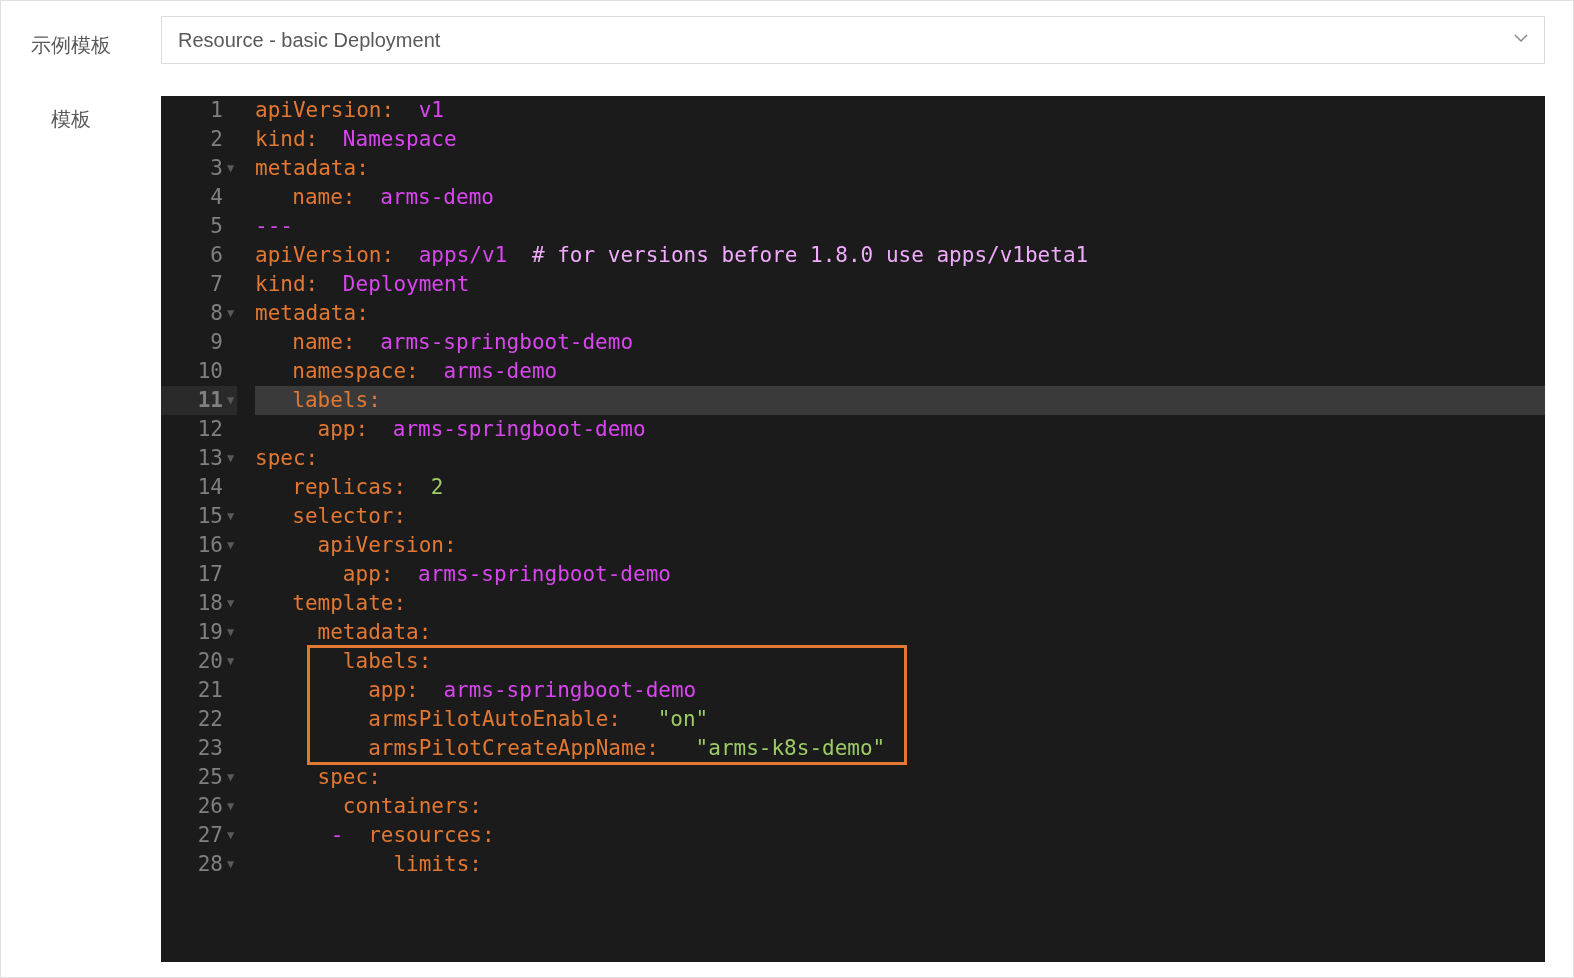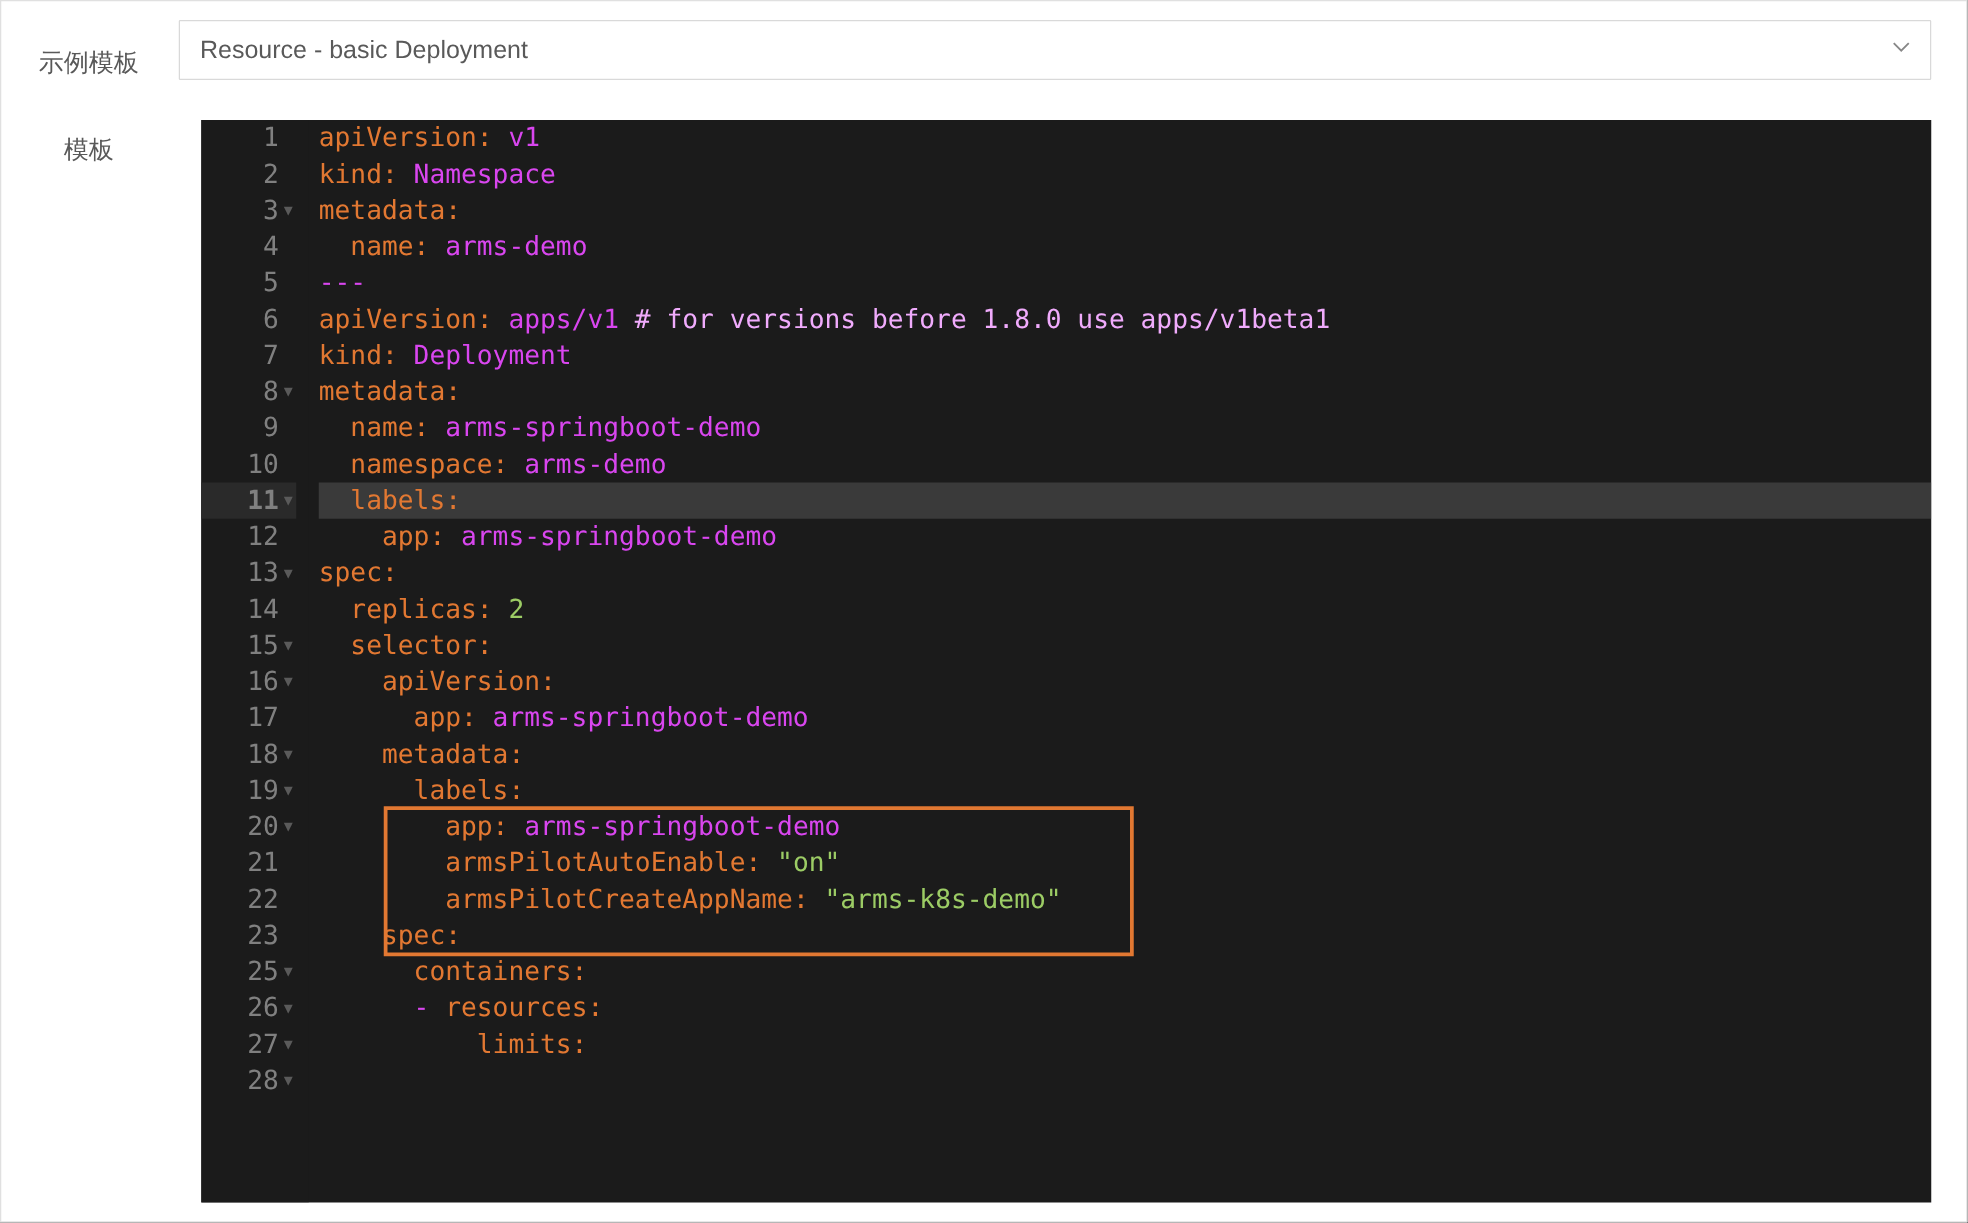--- a/index.html
+++ b/index.html
@@ -8,22 +8,22 @@
       background: #fff;
       width: 1574px;
       height: 978px;
       border: 1px solid #e0e0e0;
       display: flex;
       flex-direction: column;
       padding: 15px 10px;
     }
     .row {
       display: flex;
-      align-items: flex-end;
-      gap: 12px;
+      align-items: center;
+      gap: 30px;
     }
     .row-label {
       width: 120px;
       text-align: center;
       color: #595959;
       font-size: 20px;
       padding-top: 10px;
     }
     .select-wrap {
       flex: 1;
@@ -95,20 +95,21 @@
     .code {
       flex: 1;
       padding-left: 8px;
       position: relative;
     }
     .code-line {
       height: 29px;
       white-space: pre;
       display: flex;
       align-items: center;
+      gap: 12px;
     }
     .hl-line {
       background: #3a3a3a;
     }
     .hl-line-gutter {
       background: #2a2a2a;
       font-weight: bold;
     }
     .k { color: #e27832; }
     .s { color: #9ccc65; }
@@ -262,20 +263,21 @@
         <div class="code-line"><span class="k">metadata:</span></div>
         <div class="code-line"><span class="w">  </span><span class="k">name:</span><span class="w"> arms-springboot-demo</span></div>
         <div class="code-line"><span class="w">  </span><span class="k">namespace:</span><span class="w"> arms-demo</span></div>
         <div class="code-line hl-line"><span class="w">  </span><span class="k">labels:</span></div>
         <div class="code-line"><span class="w">    </span><span class="k">app:</span><span class="w"> arms-springboot-demo</span></div>
         <div class="code-line"><span class="k">spec:</span></div>
         <div class="code-line"><span class="w">  </span><span class="k">replicas:</span><span class="n"> 2</span></div>
         <div class="code-line"><span class="w">  </span><span class="k">selector:</span></div>
         <div class="code-line"><span class="w">    </span><span class="k">apiVersion:</span></div>
         <div class="code-line"><span class="w">      </span><span class="k">app:</span><span class="w"> arms-springboot-demo</span></div>
+        <div class="code-line"><span class="w">  </span><span class="k">template:</span></div>
         <div class="code-line"><span class="w">    </span><span class="k">metadata:</span></div>
         <div class="code-line"><span class="w">      </span><span class="k">labels:</span></div>
         <div class="code-line"><span class="w">        </span><span class="k">app:</span><span class="w"> arms-springboot-demo</span></div>
         <div class="code-line"><span class="w">        </span><span class="k">armsPilotAutoEnable:</span><span class="w"> </span><span class="s">"on"</span></div>
         <div class="code-line"><span class="w">        </span><span class="k">armsPilotCreateAppName:</span><span class="w"> </span><span class="s">"arms-k8s-demo"</span></div>
         <div class="code-line"><span class="w">    </span><span class="k">spec:</span></div>
         <div class="code-line"><span class="w">      </span><span class="k">containers:</span></div>
         <div class="code-line"><span class="w">      - </span><span class="k">resources:</span></div>
         <div class="code-line"><span class="w">          </span><span class="k">limits:</span></div>
         <div class="highlight-box" style="top: 549px; left: 60px; width: 600px; height: 120px;"></div>

